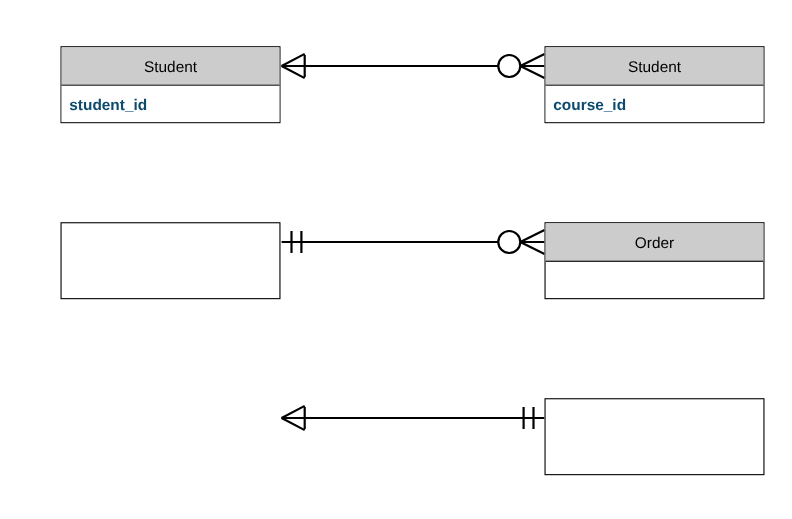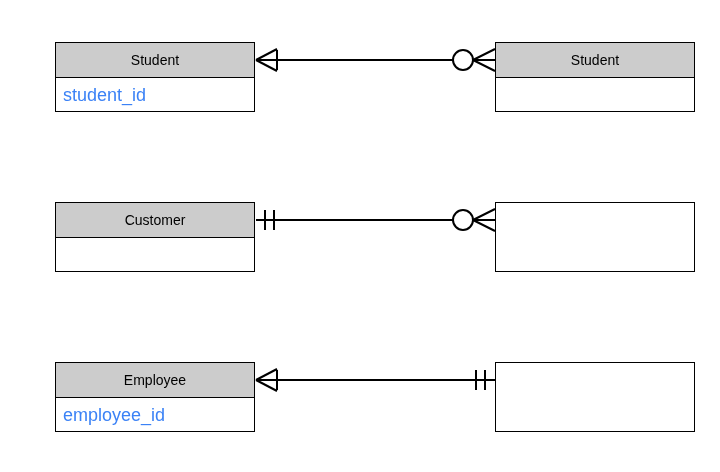--- a/index.html
+++ b/index.html
@@ -50,23 +50,24 @@
     color: #000000;
     line-height: 1;
   }
   .entity-body {
     height: 33px;
     background: #ffffff;
     display: flex;
     align-items: center;
     padding-left: 7px;
     box-sizing: border-box;
-    font-size: 18px;
-    color: #3b82f6;
+    font-size: 14px;
+    color: #0c4a6e;
     line-height: 1;
+    font-weight: bold;
   }
   .connector {
     position: absolute;
     left: 230px;
     top: 0;
     width: 260px;
     height: 72px;
     overflow: visible;
   }
   .connector svg { display: block; }
@@ -97,56 +98,53 @@
         <g>
           <circle cx="218" cy="18" r="10" fill="#fff" stroke="#000" stroke-width="2"></circle>
           <line x1="250" y1="7" x2="228" y2="18" stroke="#000" stroke-width="2"></line>
           <line x1="250" y1="29" x2="228" y2="18" stroke="#000" stroke-width="2"></line>
         </g>
       </svg>
     </div>
 
     <div class="entity right">
       <div class="entity-header">Student</div>
+      <div class="entity-body">course_id</div>
     </div>
   </div>
 
   <div class="er-row" style="top:202px;">
 
     <div class="entity left">
-      <div class="entity-header">Customer</div>
     </div>
 
     <div class="connector">
       <svg width="260" height="72" viewBox="0 0 260 72">
         <line x1="11" y1="18" x2="250" y2="18" stroke="#000" stroke-width="2"></line>
 
         <g>
           <line x1="20" y1="8" x2="20" y2="28" stroke="#000" stroke-width="2"></line>
           <line x1="29" y1="8" x2="29" y2="28" stroke="#000" stroke-width="2"></line>
         </g>
 
         <g>
           <circle cx="218" cy="18" r="10" fill="#fff" stroke="#000" stroke-width="2"></circle>
           <line x1="250" y1="7" x2="228" y2="18" stroke="#000" stroke-width="2"></line>
           <line x1="250" y1="29" x2="228" y2="18" stroke="#000" stroke-width="2"></line>
         </g>
       </svg>
     </div>
 
     <div class="entity right">
+      <div class="entity-header">Order</div>
     </div>
   </div>
 
   <div class="er-row" style="top:362px;">
 
-    <div class="entity left">
-      <div class="entity-header">Employee</div>
-      <div class="entity-body">employee_id</div>
-    </div>
 
     <div class="connector">
       <svg width="260" height="72" viewBox="0 0 260 72">
         <line x1="11" y1="18" x2="250" y2="18" stroke="#000" stroke-width="2"></line>
 
         <g>
           <line x1="11" y1="18" x2="32" y2="7" stroke="#000" stroke-width="2"></line>
           <line x1="11" y1="18" x2="32" y2="29" stroke="#000" stroke-width="2"></line>
           <line x1="32" y1="8" x2="32" y2="28" stroke="#000" stroke-width="2"></line>
         </g>

